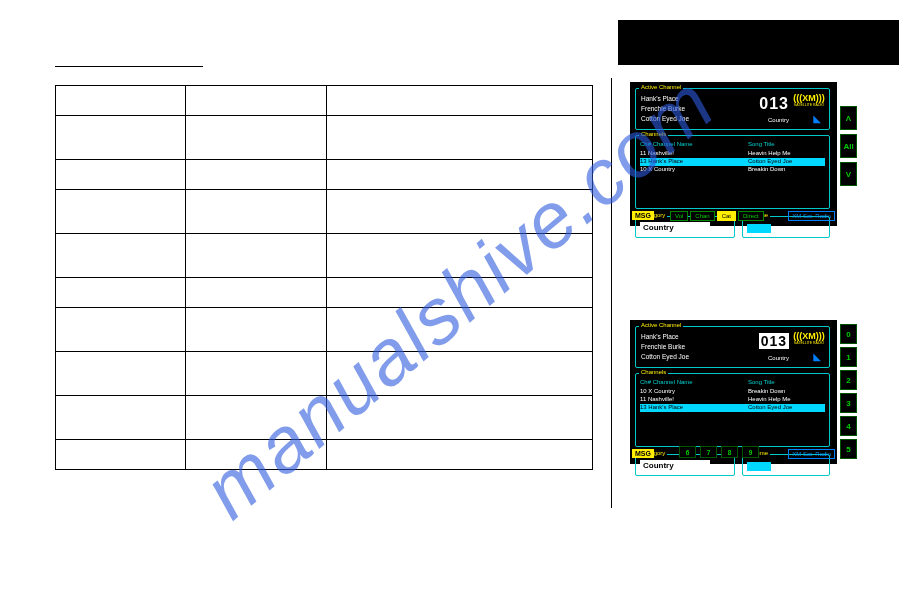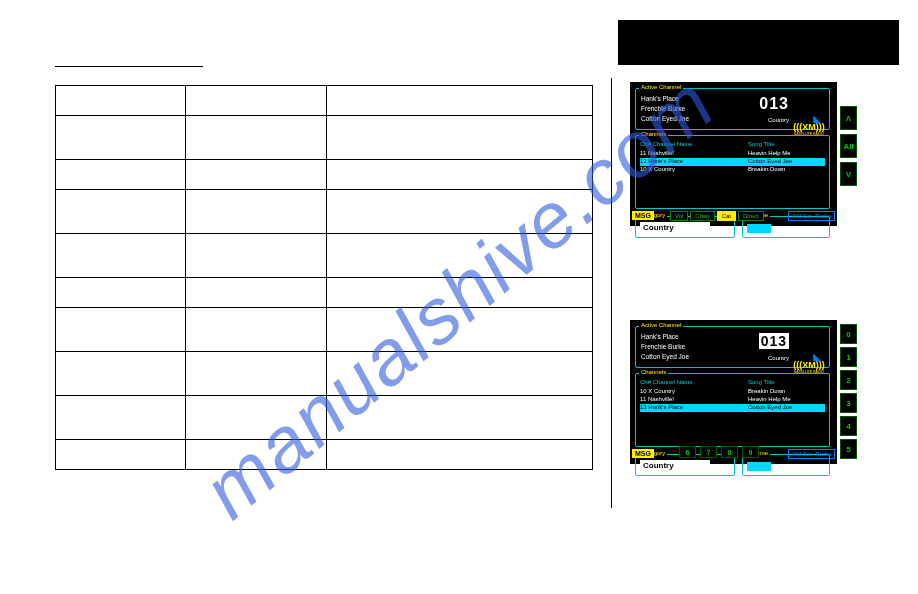--- a/index.html
+++ b/index.html
@@ -81,21 +81,21 @@
     padding: 0 2px;
     font-size: 6px;
     color: #ffee00;
   }
   
   .active-ch { top: 6px; left: 5px; width: 195px; height: 42px; }
   .active-ch .info { position: absolute; left: 5px; top: 5px; line-height: 10px; color: #fff; font-size: 6.5px; }
   .active-ch .chnum { position: absolute; right: 40px; top: 6px; font-size: 16px; font-weight: bold; letter-spacing: 1px; }
   .active-ch .chnum.white { color: #fff; }
   .active-ch .chnum.box { background: #fff; color: #000; padding: 0 2px; font-size: 14px; }
-  .active-ch .xm { position: absolute; right: 4px; top: 4px; width: 32px; text-align: center; margin-top: 29px; }
+  .active-ch .xm { position: absolute; right: 4px; top: 4px; width: 32px; text-align: center; }
   .active-ch .xm .mark { color: #ffee00; font-size: 9px; font-weight: bold; }
   .active-ch .xm .sub { color: #ffee00; font-size: 3.5px; display: block; }
   .active-ch .sat { position: absolute; right: 8px; top: 24px; color: #0080ff; font-size: 10px; }
   .active-ch .genre { position: absolute; right: 40px; top: 28px; color: #fff; font-size: 6px; }
   
   .channels { top: 53px; left: 5px; width: 195px; height: 74px; }
   .channels .hdr { position: absolute; top: 5px; left: 4px; right: 4px; color: #00d0d0; font-size: 6px; }
   .channels .hdr .l { float: left; }
   .channels .hdr .r { position: absolute; left: 108px; }
   .channels .rows { position: absolute; top: 14px; left: 4px; right: 4px; }

